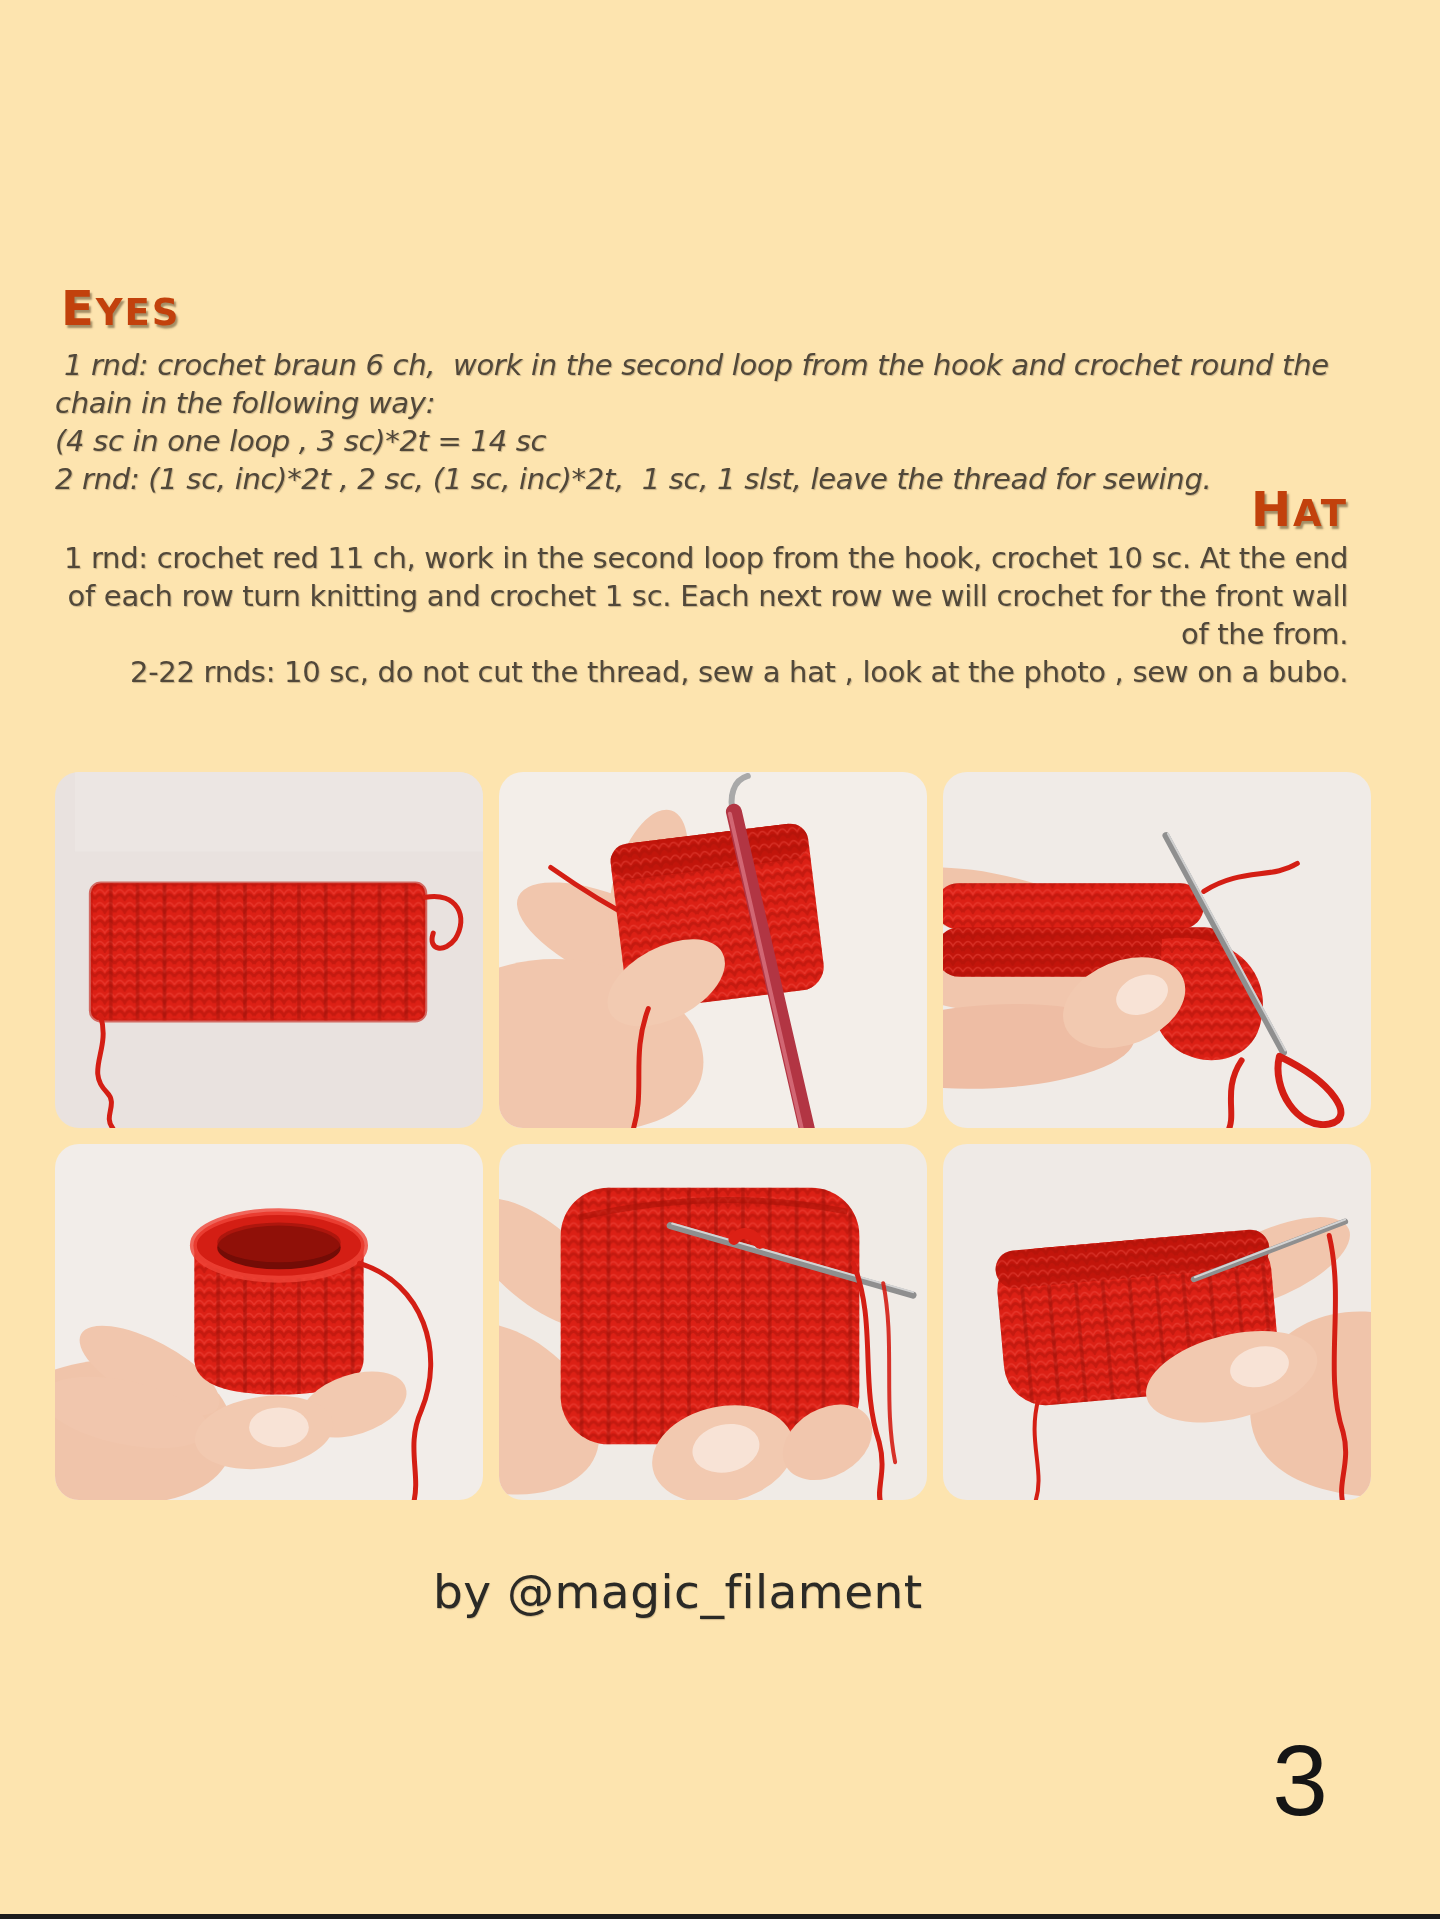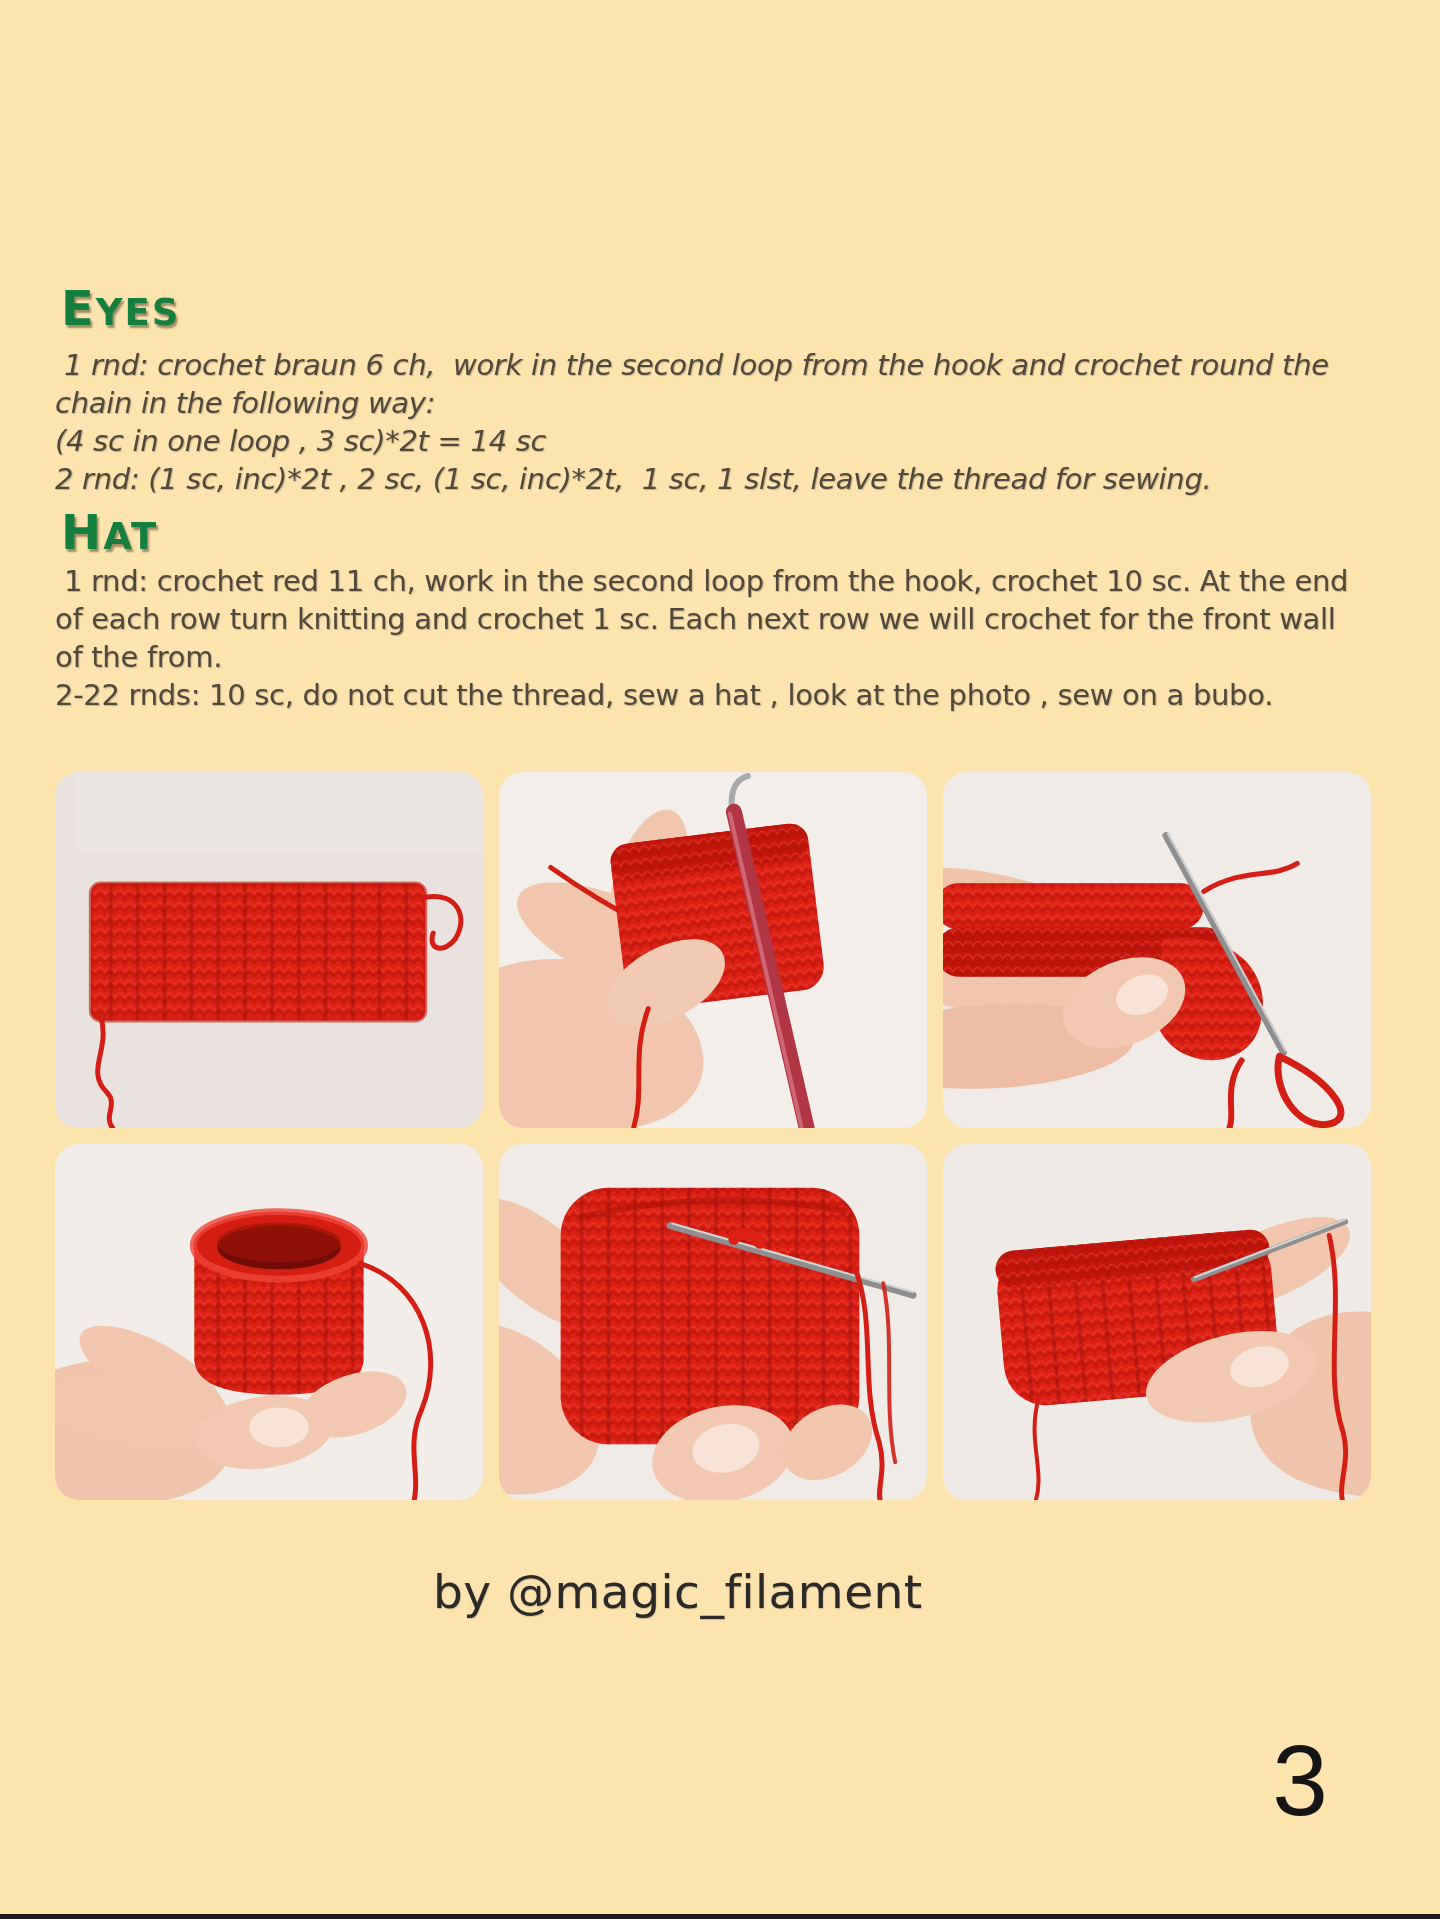--- a/index.html
+++ b/index.html
@@ -6,34 +6,34 @@
   body{
     width:1440px;height:1919px;position:relative;overflow:hidden;
     background:#fde4af;
     font-family:"DejaVu Sans",sans-serif;
   }
   .page{position:absolute;inset:0;}
 
   
   .section{position:absolute;left:55px;}
   .heading{
-    font-size:37px;font-weight:800;color:#15803d;letter-spacing:2px;
+    font-size:37px;font-weight:800;color:#c2410c;letter-spacing:2px;
     text-shadow:2px 3px 2px rgba(90,70,40,.55);
     margin:0 0 6px 6px;line-height:1;
   }
   .heading::first-letter{font-size:48px;}
   .lines{margin:0;}
   .line{
     font-size:29px;line-height:38px;color:#51483a;letter-spacing:-.3px;
     white-space:pre;
     text-shadow:1px 1.2px 1px rgba(120,100,70,.4);
   }
   #section-eyes{top:284px;}
   #eyes-lines{margin-top:14px;font-style:italic;}
-  #section-hat{top:508px;}
+  #section-hat{top:485px;text-align:right;}
   #hat-lines{}
 
   
   .photo-grid{
     position:absolute;left:55px;top:772px;width:1316px;height:728px;
     display:grid;grid-template-columns:repeat(3,1fr);grid-template-rows:repeat(2,1fr);
     gap:16px;
   }
   .photo{
     margin:0;border-radius:24px;overflow:hidden;position:relative;

